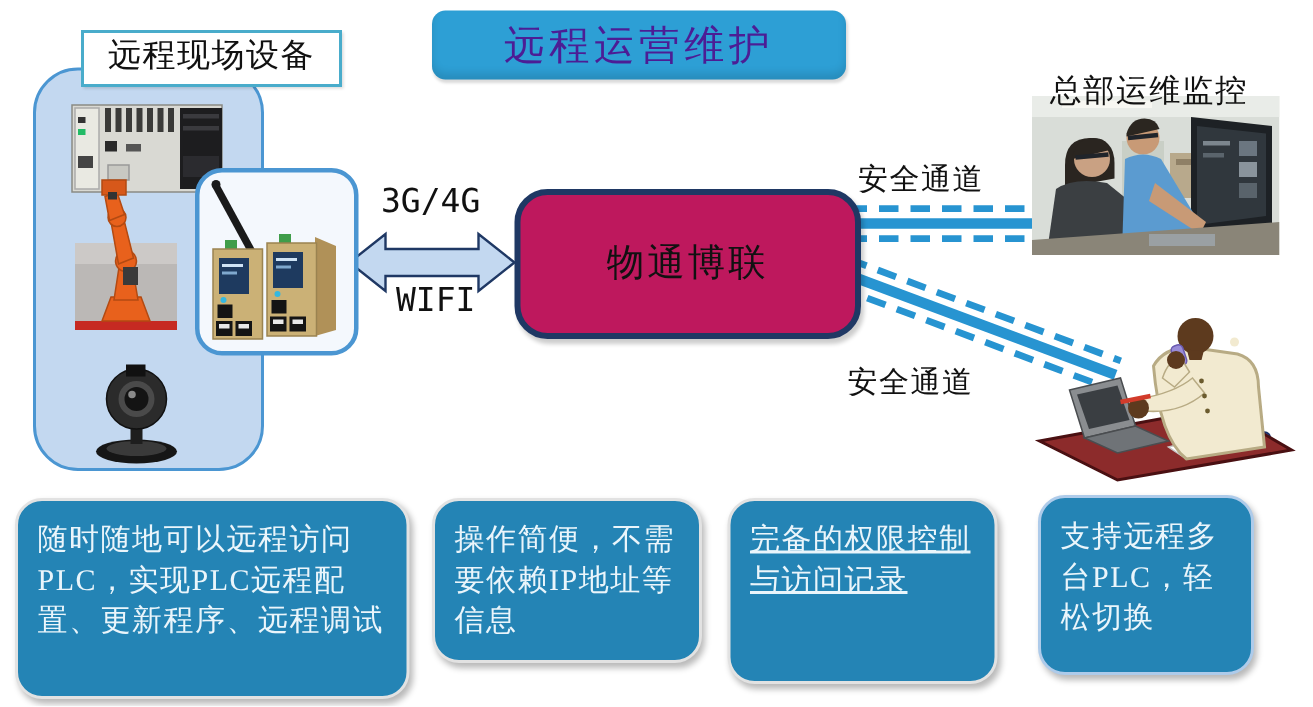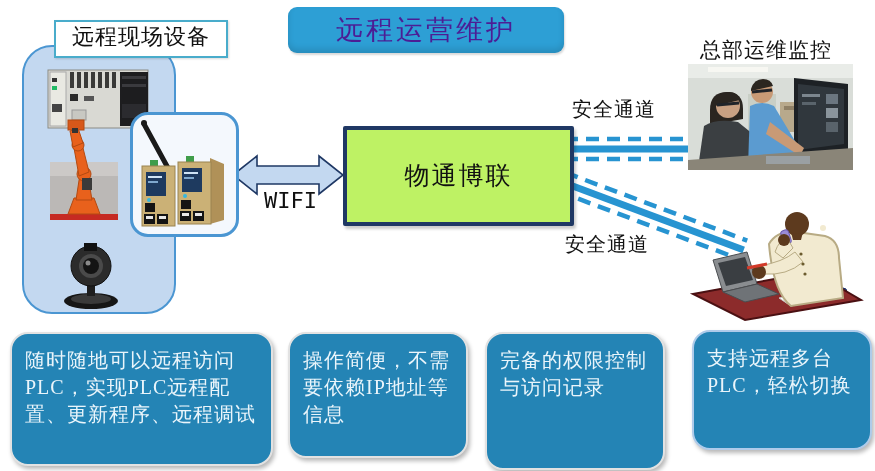--- a/index.html
+++ b/index.html
@@ -31,39 +31,39 @@
   
   .header-banner{
     left:288px;top:7px;width:276px;height:46px;background:#2D9FD5;
     border-radius:9px;display:flex;align-items:center;justify-content:center;
     color:#4c1d95;font-size:27px;letter-spacing:3px;
     box-shadow:inset 0 -4px 6px rgba(0,0,0,.12), 1px 2px 2px rgba(0,0,0,.15);
   }
 
   
   .cloud-box{
-    left:343px;top:126px;width:223px;height:92px;background:#bef264;
-    border:4px solid #1F3864;border-radius:2px;display:flex;flex-direction:column;
+    left:343px;top:126px;width:223px;height:92px;background:#be185d;
+    border:4px solid #1F3864;border-radius:22px;display:flex;flex-direction:column;
     align-items:center;justify-content:center;font-size:25px;letter-spacing:2px;
     line-height:1.25;z-index:4;box-shadow:2px 3px 3px rgba(0,0,0,.2);
   }
 
   .link-label{font-size:22px;font-family:"DejaVu Sans Mono","Liberation Mono",monospace;z-index:5;}
-  .plain-label{font-size:20px;letter-spacing:1px;z-index:5;}
+  .plain-label{font-size:20px;letter-spacing:1px;z-index:5;margin-top:10px;}
 
   
   .benefit{
     box-sizing:border-box;background:#2484B5;border:2px solid #E2E2E2;border-radius:18px;
     color:#EAF5FB;font-size:20px;line-height:1.35;padding:13px 12px 20px 13px;
     letter-spacing:1px;box-shadow:2px 3px 4px rgba(0,0,0,.28);z-index:3;
   }
   .benefit.b1{left:10px;top:332px;width:263px;height:134px;}
-  .benefit.b2{left:288px;top:332px;width:180px;height:126px;}
-  .benefit.b3{left:485px;top:332px;width:180px;height:138px;}
-  .benefit.b4{left:692px;top:330px;width:180px;height:120px;border-color:#AECBEA;}
+  .benefit.b2{left:288px;top:332px;width:180px;height:110px;}
+  .benefit.b3{left:485px;top:332px;width:180px;height:124px;text-decoration:underline;}
+  .benefit.b4{left:692px;top:330px;width:144px;height:120px;border-color:#AECBEA;}
 
   svg{display:block;}
 </style>
 </head>
 <body>
 
 <div class="canvas">
 
   <div class="abs left-panel"></div>
 
@@ -150,20 +150,23 @@
     <rect x="11" y="87" width="10" height="9" fill="#141414"></rect>
     <rect x="10" y="98" width="11" height="10" fill="#141414"></rect>
       <rect x="23" y="98" width="11" height="10" fill="#141414"></rect>
     <rect x="12" y="100" width="7" height="3" fill="#E8E8E8"></rect>
       <rect x="25" y="100" width="7" height="3" fill="#E8E8E8"></rect>
   </svg>
 
   <svg class="abs" style="left:230px;top:151px;z-index:3" width="116" height="48" viewBox="0 0 116 48">
     <polygon points="3,24 27,5 27,15 89,15 89,5 113,24 89,43 89,33 27,33 27,43" fill="#C3D8F0" stroke="#1F3864" stroke-width="1.6"></polygon>
   </svg>
+  <div class="abs link-label" style="left:254px;top:122px;">
+    <span>3G/4G</span>
+  </div>
   <div class="abs link-label" style="left:264px;top:188px;">
     <span>WIFI</span>
   </div>
 
   <div class="abs header-banner">
     <span>远程运营维护</span>
   </div>
 
   <div class="abs cloud-box">
     <div>物通博联</div>

